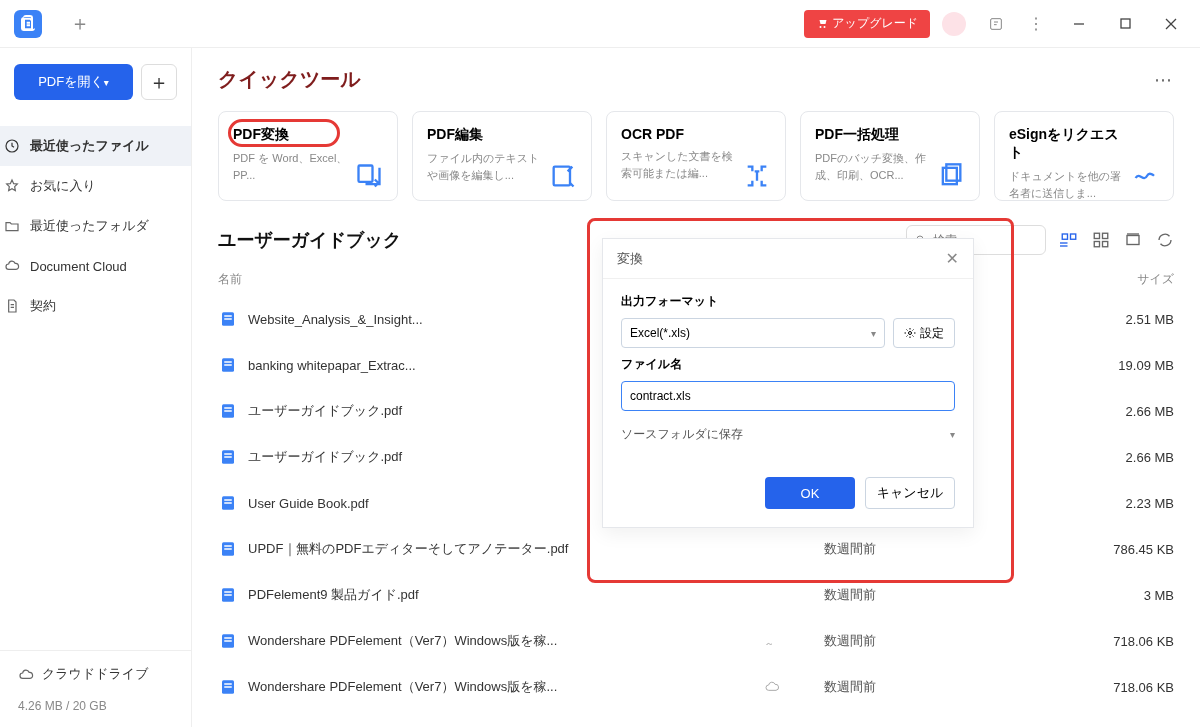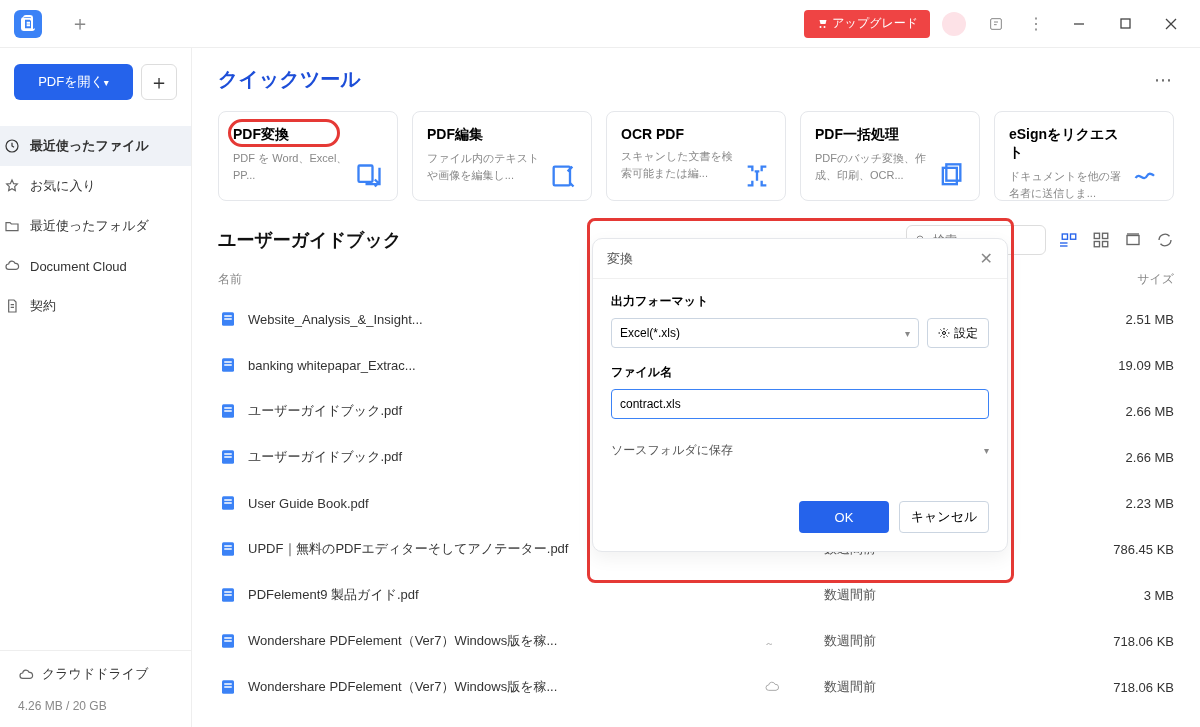--- a/index.html
+++ b/index.html
@@ -29,21 +29,21 @@
     .side-item.active { background: #eff2f7; font-weight: 600; }
     .side-item svg { width: 16px; height: 16px; color: #666; }
     .side-item.active svg { color: #333; }
     .sidebar-bottom { margin-top: auto; padding: 14px 18px; border-top: 1px solid #eee; }
     .cloud-drive { display: flex; align-items: flex-end; gap: 8px; font-size: 13px; color: #333; margin-bottom: 16px; }
     .storage-text { font-size: 12px; color: #888; }
 
     
     .main { flex: 1; padding: 18px 26px 0 26px; overflow: hidden; position: relative; }
     .quicktools-header { display: flex; align-items: center; justify-content: space-between; margin-bottom: 18px; }
-    .quicktools-title { font-size: 20px; font-weight: 700; color: #1d4ed8; }
+    .quicktools-title { font-size: 20px; font-weight: 700; color: #7f1d1d; }
     .more-dots { font-size: 18px; color: #666; cursor: pointer; letter-spacing: 2px;}
 
     .tool-cards { display: flex; gap: 14px; margin-bottom: 24px; }
     .tool-card { flex: 1; border: 1px solid #e5e7eb; border-radius: 8px; padding: 14px 14px 10px; display: flex; justify-content: space-between; height: 90px; position: relative; cursor: pointer; background:#fff;}
     .tool-card-body { display: flex; flex-direction: column; }
     .tool-card-title { font-size: 14px; font-weight: 700; margin-bottom: 6px; }
     .tool-card-desc { font-size: 11px; color: #888; line-height: 1.5; max-width: 120px; }
     .tool-card-icon { width: 28px; height: 28px; align-self: flex-end; color: #3b82f6; }
     .red-ring { position: absolute; border: 3px solid #e53935; border-radius: 16px; top: 7px; left: 9px; width: 112px; height: 28px; pointer-events: none;}
     .red-box { position: absolute; border: 3px solid #e53935; border-radius: 8px; left: 395px; top: 170px; width: 427px; height: 365px; pointer-events: none;}
@@ -62,26 +62,26 @@
     .col-date { width: 250px; }
     .col-size { width: 100px; text-align: right; }
 
     .file-row { display: flex; align-items: center; height: 46px; font-size: 13px; color: #333; }
     .file-icon { width: 20px; height: 20px; margin-right: 10px; display:flex; align-items:center; justify-content:center;}
     .file-icon svg { width: 18px; height: 18px; }
     .file-name { flex: 1; white-space: nowrap; overflow: hidden; text-overflow: ellipsis; }
     .file-cloud { width: 60px; color: #aaa; display:flex; align-items:center;}
     .file-date { width: 250px; color: #555; }
     .file-size { width: 100px; text-align: right; font-variant-numeric: tabular-nums; }
-    .dialog { position: absolute; left: 400px; top: 190px; width: 416px; background: #fff; border: 1px solid #e5e7eb; border-radius: 10px; box-shadow: 0 6px 18px rgba(0,0,0,0.06); z-index: 5;}
+    .dialog { position: absolute; left: 410px; top: 190px; width: 372px; background: #fff; border: 1px solid #e5e7eb; border-radius: 0; box-shadow: 0 6px 18px rgba(0,0,0,0.06); z-index: 5;}
     .dialog-header { display: flex; align-items: center; justify-content: space-between; height: 40px; padding: 0 14px; border-bottom: 1px solid #f0f0f0; font-size: 13px; color: #555;}
     .dialog-close { cursor: pointer; color: #888; font-size: 16px;}
     .dialog-body { padding: 14px 18px 10px; }
     .dlg-label { font-size: 12px; font-weight: 700; margin-bottom: 8px; }
-    .dlg-row { display: flex; gap: 8px; align-items: center; margin-bottom: 16px; }
+    .dlg-row { display: flex; gap: 8px; align-items: center; margin-bottom: 8px; }
     .dlg-select, .dlg-input, .dlg-select2 { border: 1px solid #cbd5e1; border-radius: 4px; height: 30px; font-size: 12px; padding: 0 8px; background:#fff;}
     .dlg-select { flex:1; display: flex; align-items: center; justify-content: space-between; }
     .dlg-input { width: 100%; border-color: #3b82f6; outline:none;}
     .dlg-select2 { width: 100%; display: flex; align-items: center; justify-content: space-between; color:#555; border:none; padding:0;}
     .settings-btn { border: 1px solid #cbd5e1; border-radius: 4px; height: 30px; padding: 0 10px; font-size: 12px; background: #fff; display: flex; align-items: center; gap: 4px; cursor: pointer; }
     .dialog-footer { display: flex; justify-content: flex-end; gap: 10px; padding: 10px 18px 18px; }
     .btn-ok { background: #2563eb; color: #fff; border: none; border-radius: 4px; height: 32px; width: 90px; font-size: 13px; cursor: pointer; }
     .btn-cancel { background: #fff; border: 1px solid #cbd5e1; border-radius: 4px; height: 32px; width: 90px; font-size: 13px; cursor: pointer; }
     .chev { font-size: 10px; color:#888;}
   </style>

